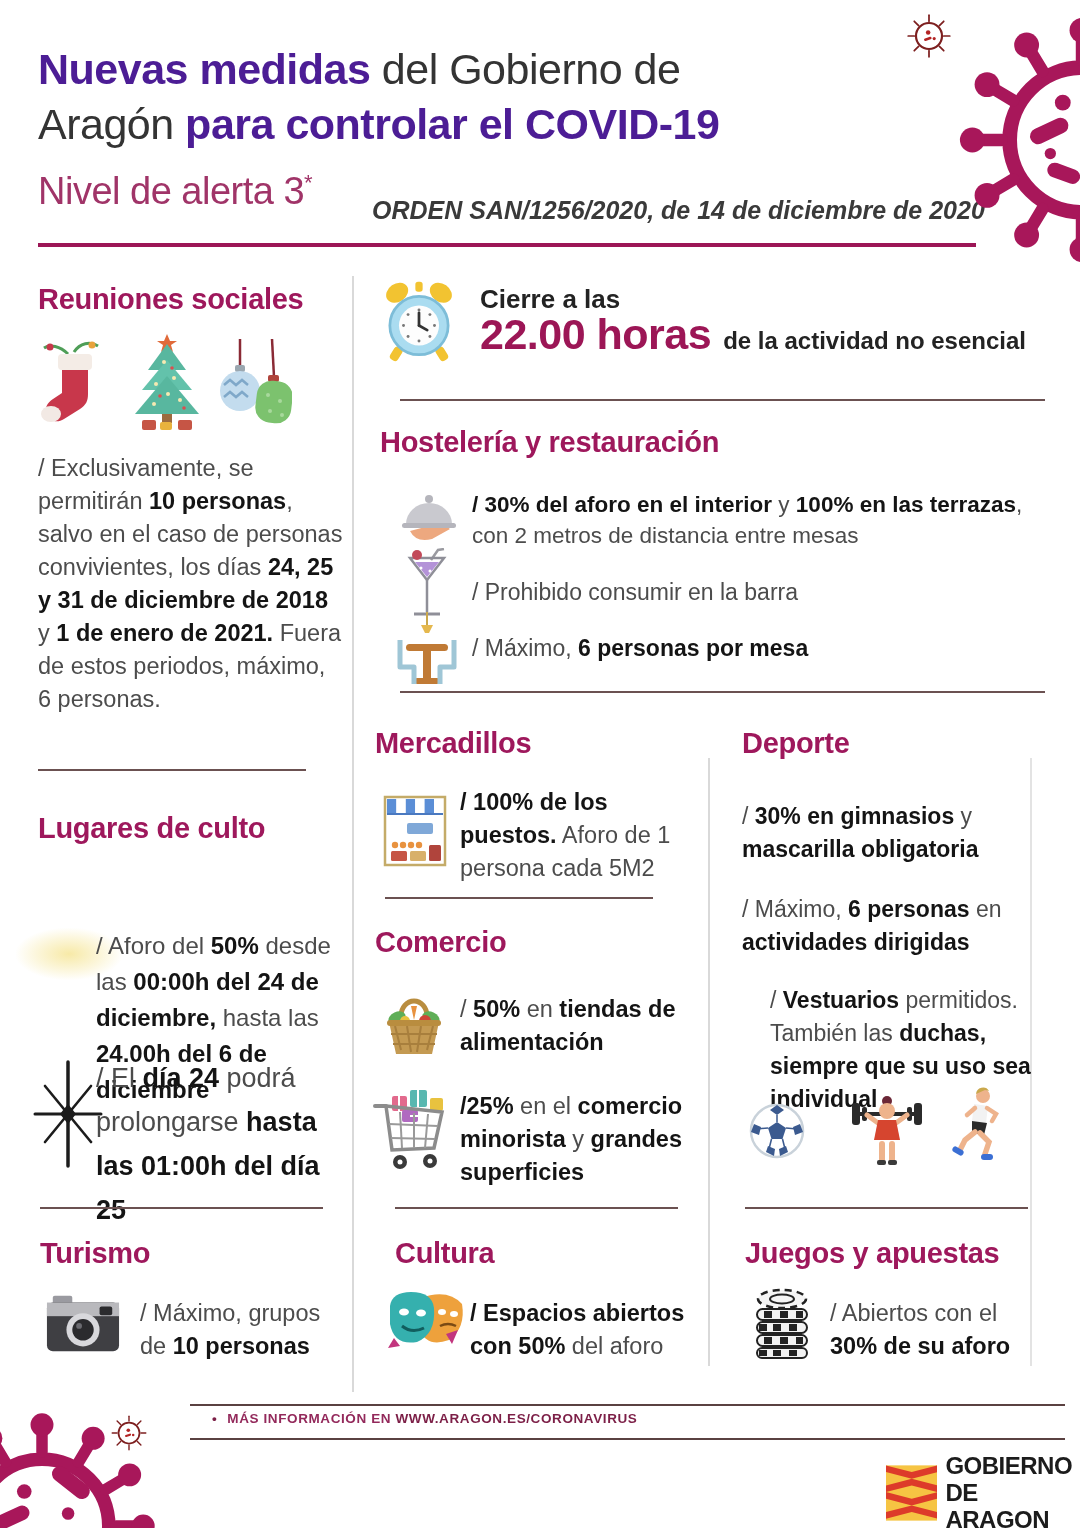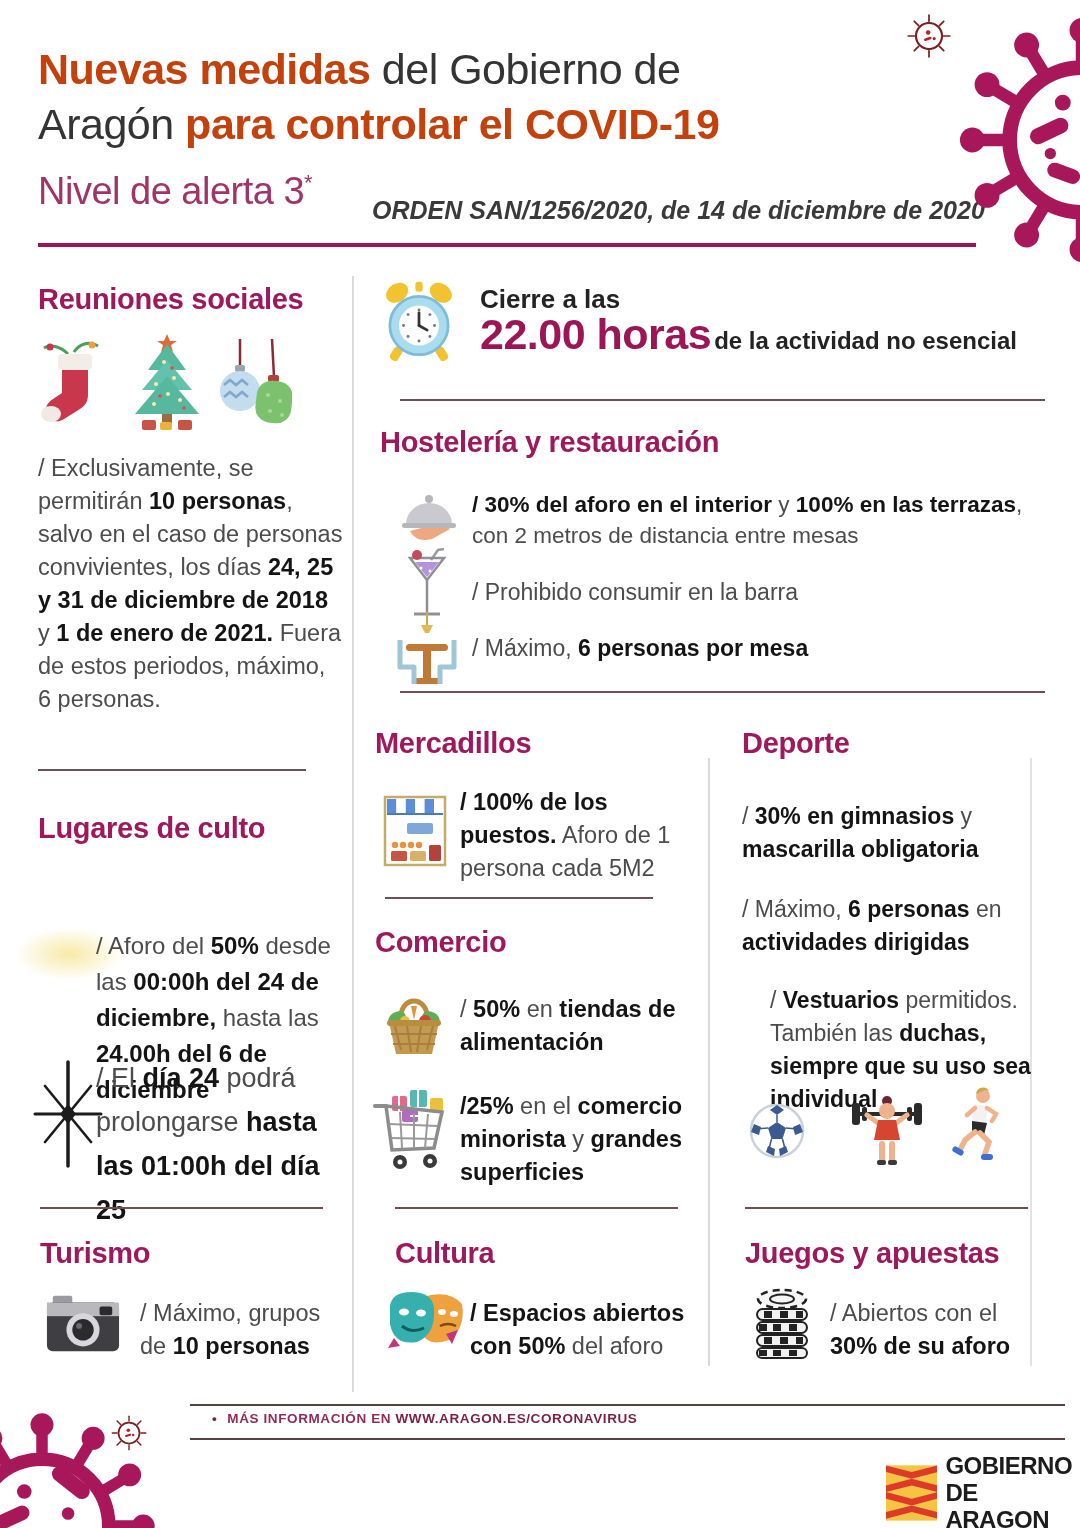--- a/index.html
+++ b/index.html
@@ -6,21 +6,21 @@
   html,body { background:#ffffff; }
   .page {
     position:relative; width:1080px; height:1528px; margin:0 auto;
     background:#ffffff; overflow:hidden;
     font-family:"Liberation Sans", sans-serif;
   }
   .abs { position:absolute; }
 
   
   .title { font-size:43px; line-height:55px; font-weight:400; color:#343434; letter-spacing:-0.5px; }
-  .title .mag { font-weight:800; color:#c2410c; }
+  .title .mag { font-weight:800; color:#4c1d95; }
   .alert { font-size:38px; font-weight:400; color:#a03468; letter-spacing:-0.5px; }
   .alert sup { font-size:22px; }
   .order { font-size:25px; font-style:italic; font-weight:700; color:#3a3a3a; }
   .h-sec { font-size:29px; font-weight:800; color:#9e185c; letter-spacing:-0.3px; }
   .rt { font-size:23.5px; line-height:33px; color:#4c4c4c; }
   .rt .b { font-weight:800; color:#141414; }
   .rt-sm { font-size:23px; line-height:31px; }
   .cierre-lead { font-size:26px; font-weight:800; color:#232323; }
   .cierre-big { font-size:43px; font-weight:800; color:#9c1656; letter-spacing:-0.5px; }
   .cierre-tail { font-size:24px; font-weight:800; color:#232323; }
@@ -59,21 +59,21 @@
   .tur-ico   { left:45px; top:1290px; width:76px; height:66px; }
   .tur-text  { left:140px; top:1297px; width:195px; }
 
   
   .v1 { left:352px; top:276px; height:1116px; }
   .v2 { left:708px; top:758px; height:608px; }
   .v3 { left:1030px; top:758px; height:608px; background:#e3e3e3; }
 
   .clk-ico { left:378px; top:276px; width:82px; height:90px; }
   .cie-lead { left:480px; top:284px; }
-  .cie-row  { left:480px; top:310px; width:565px; display:flex; align-items:baseline; gap:3px; white-space:nowrap; }
+  .cie-row  { left:480px; top:310px; width:565px; display:flex; align-items:baseline; gap:12px; white-space:nowrap; }
   .cie-rule { left:400px; top:399px; width:645px; }
 
   .hos-title { left:380px; top:426px; }
   .hos-i1 { left:398px; top:484px; width:62px; height:64px; }
   .hos-t1 { left:472px; top:489px; width:575px; font-size:22.5px; }
   .hos-i2 { left:404px; top:548px; width:46px; height:78px; }
   .hos-t2 { left:472px; top:577px; width:560px; }
   .hos-i3 { left:392px; top:612px; width:70px; height:78px; }
   .hos-t3 { left:472px; top:633px; width:560px; }
   .hos-rule { left:400px; top:691px; width:645px; }

